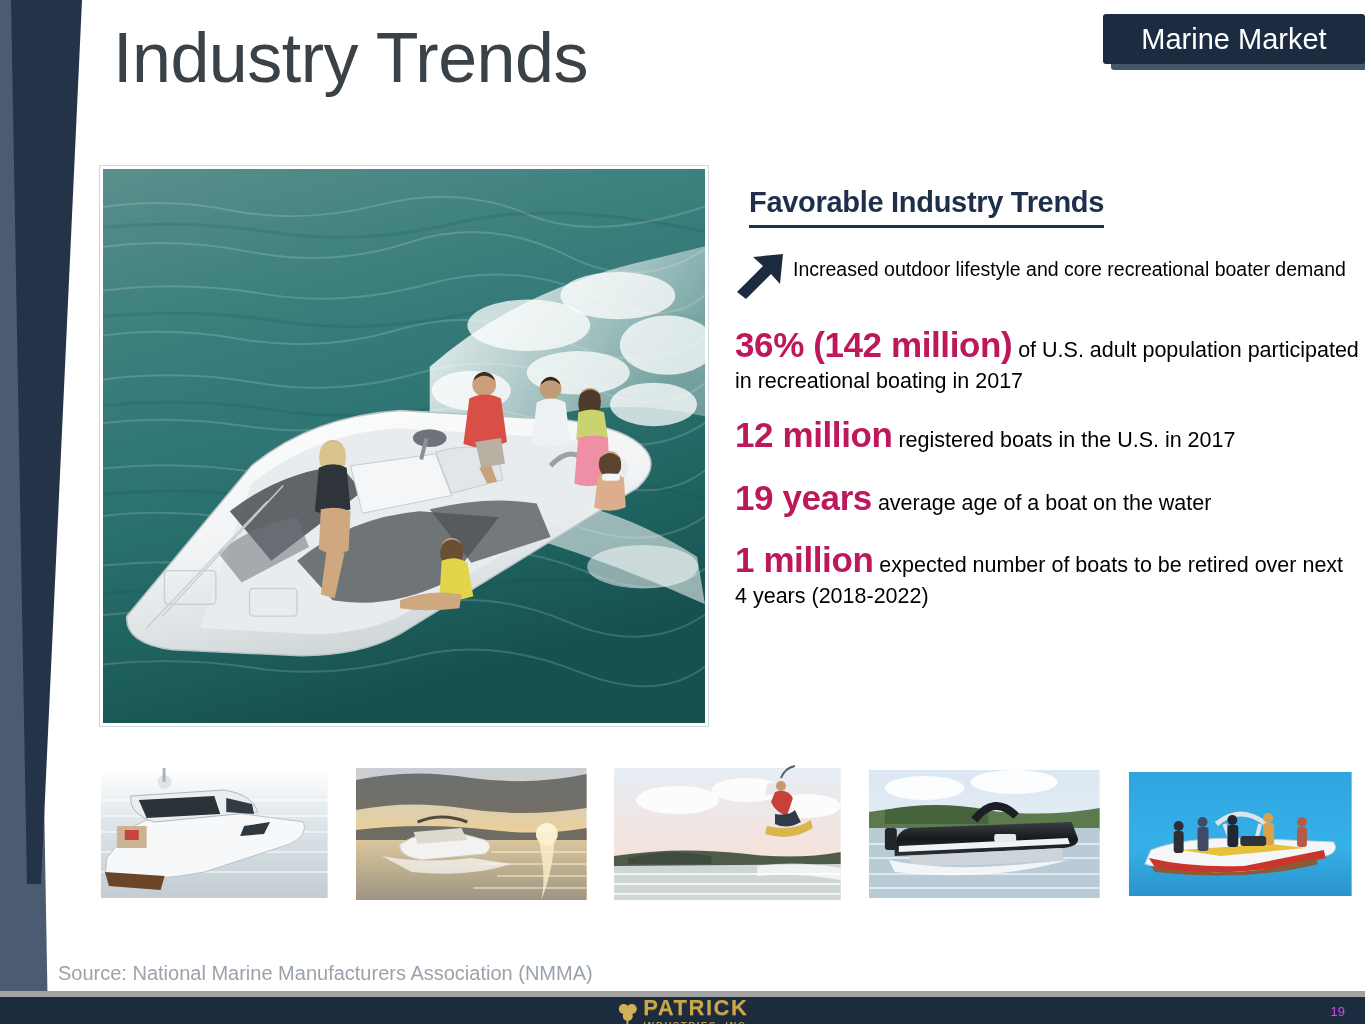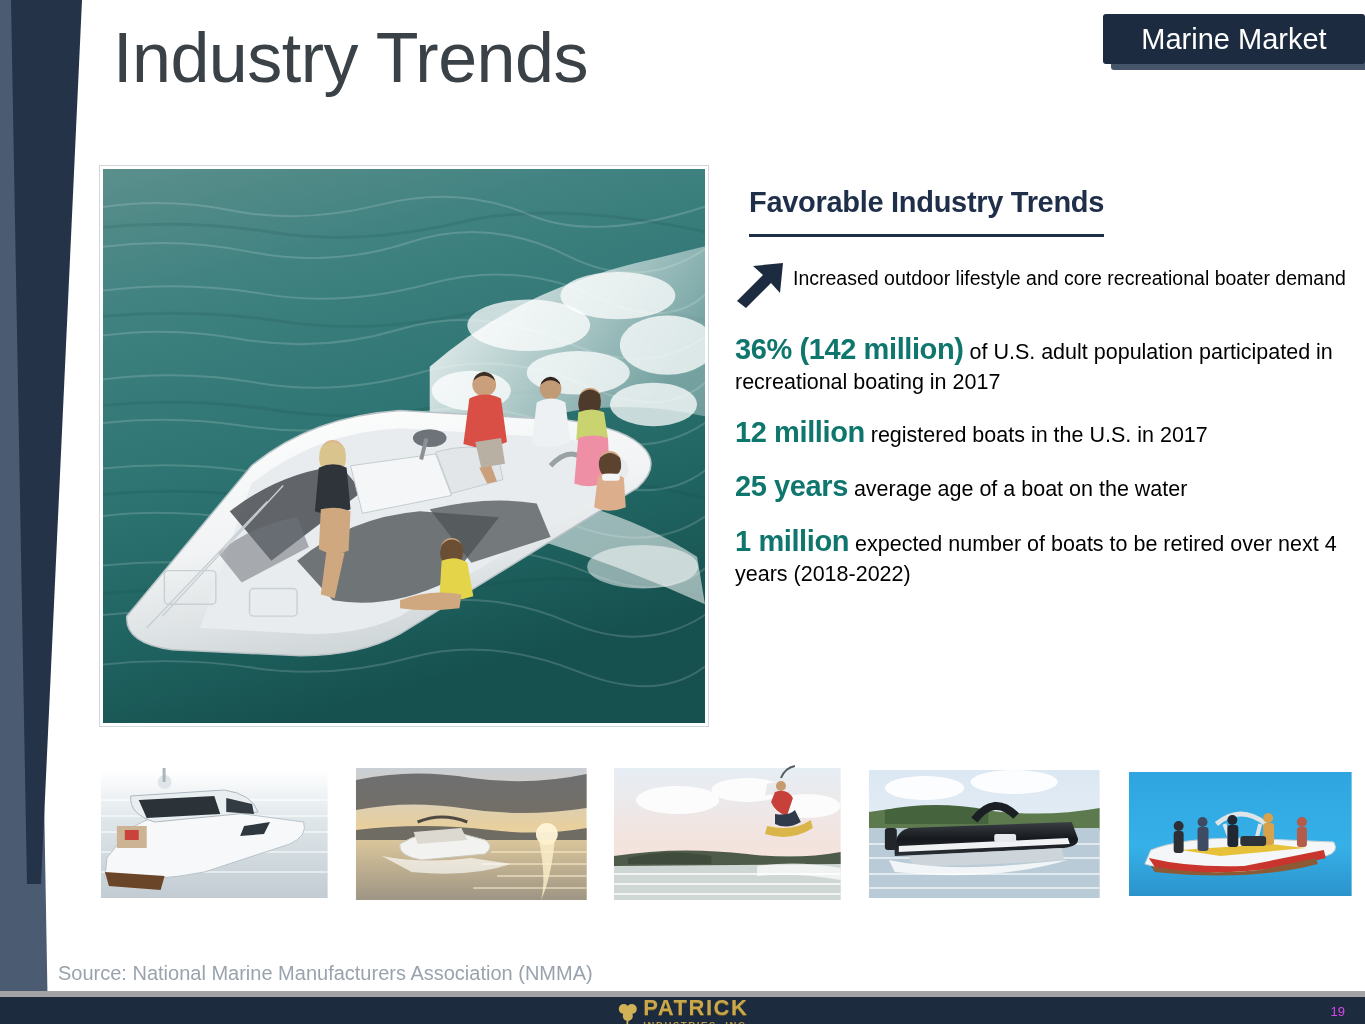--- a/index.html
+++ b/index.html
@@ -93,21 +93,21 @@
     width: 625px;
     z-index: 5;
   }
   .trend-heading {
     font-size: 29px;
     font-weight: bold;
     color: #1f2f4a;
     letter-spacing: -0.3px;
     display: inline-block;
     border-bottom: 3px solid #1f2f4a;
-    padding-bottom: 15px;
+    padding-bottom: 6px;
     margin-left: 14px;
   }
 
   .callout {
     display: flex;
     align-items: flex-start;
     margin-top: 22px;
   }
   .arrow-icon {
     flex: 0 0 auto;
@@ -124,23 +124,23 @@
     padding-top: 7px;
   }
 
   .stat {
     margin-top: 17px;
     font-size: 21.5px;
     color: #000000;
     line-height: 1.3;
   }
   .stat .big {
-    font-size: 29px;
+    font-size: 35px;
     font-weight: bold;
-    color: #0f766e;
+    color: #be185d;
     letter-spacing: -0.4px;
     text-align: center;
   }
   .stat-first { margin-top: 22px; }
 
   
   .thumbs {
     position: absolute;
     left: 95px; top: 760px;
     width: 1265px; height: 150px;
@@ -378,21 +378,21 @@
 
   <div class="stat stat-first">
     <span class="big">36% (142 million)</span><span> of U.S. adult population participated in recreational boating in 2017</span>
   </div>
 
   <div class="stat">
     <span class="big">12 million</span><span> registered boats in the U.S. in 2017</span>
   </div>
 
   <div class="stat">
-    <span class="big">25 years</span><span> average age of a boat on the water</span>
+    <span class="big">19 years</span><span> average age of a boat on the water</span>
   </div>
 
   <div class="stat">
     <span class="big">1 million</span><span> expected number of boats to be retired over next 4 years (2018-2022)</span>
   </div>
 </div>
 
 <div class="thumbs">
 
   <div class="thumb">

